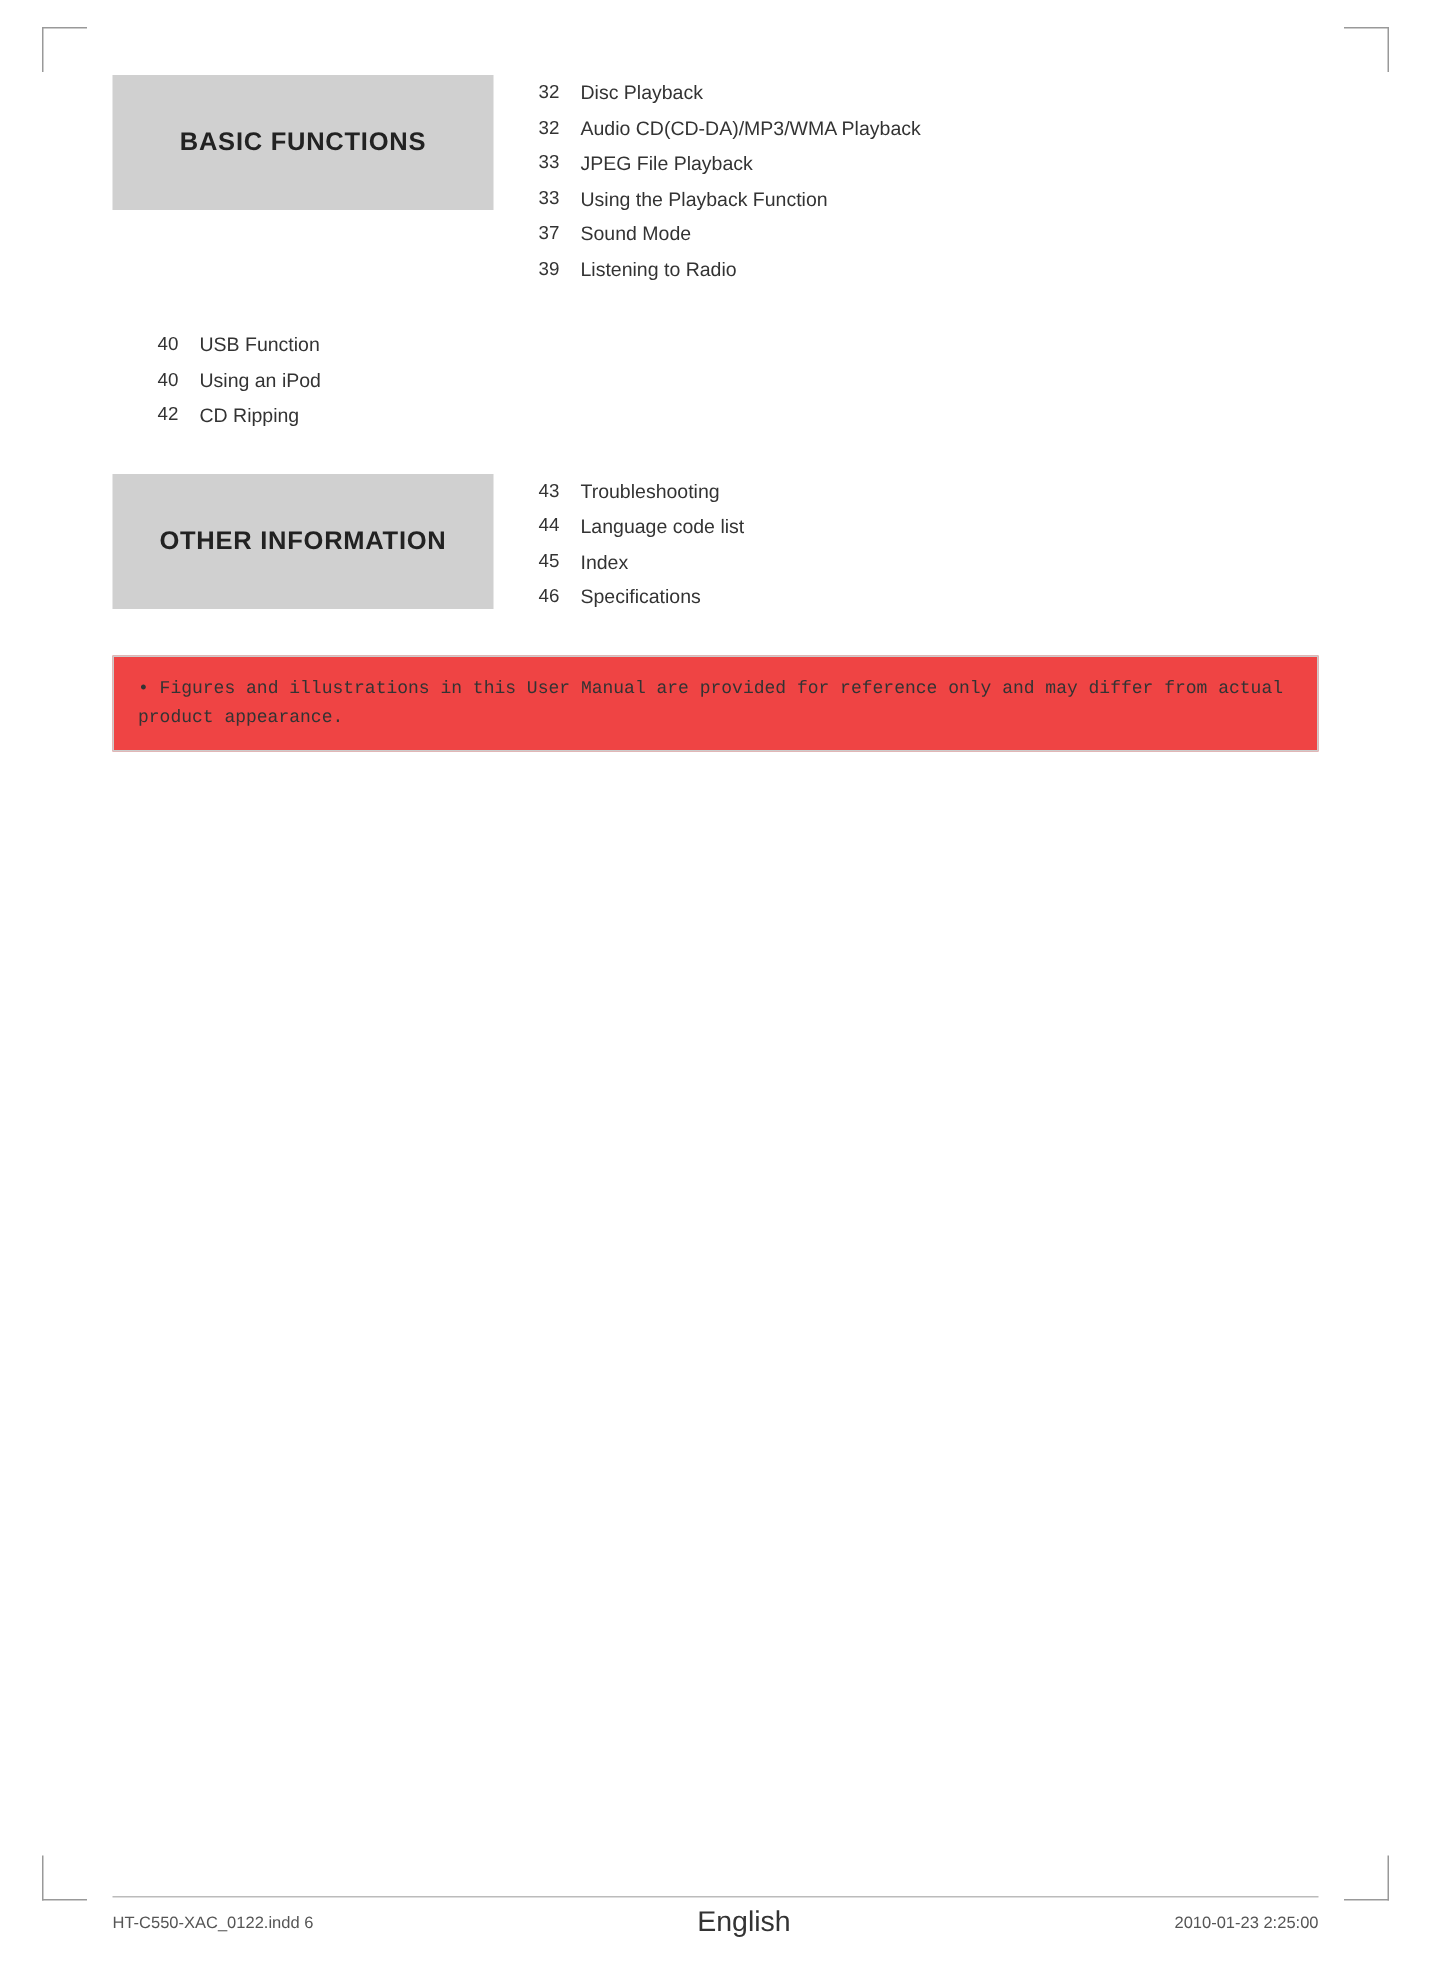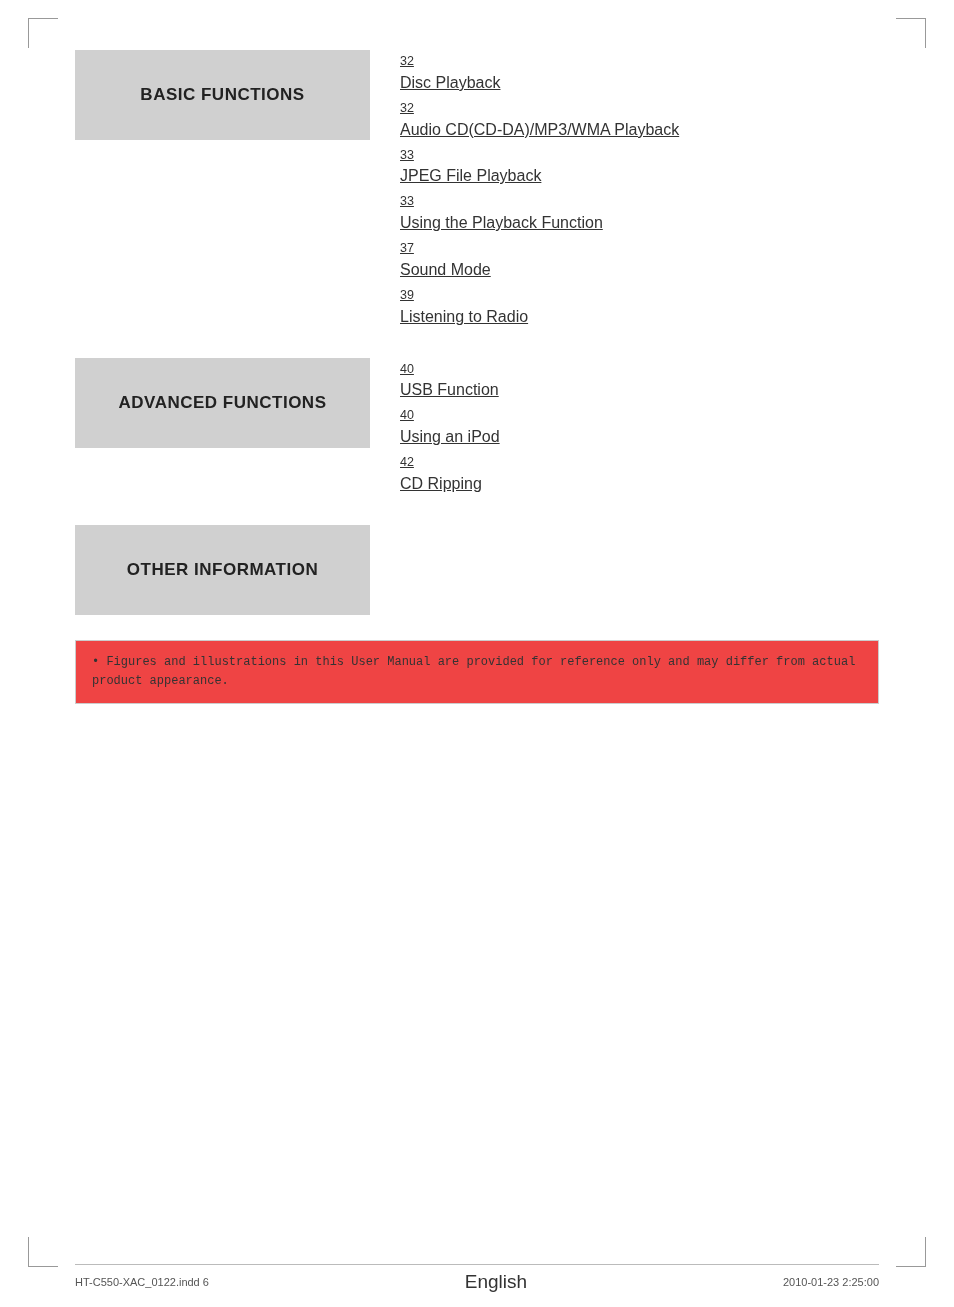--- a/index.html
+++ b/index.html
@@ -104,21 +104,21 @@
     
     .section-row {
       display: flex;
       flex-direction: row;
       margin-bottom: 25px;
       align-items: flex-start;
     }
 
     .section-label {
       background: #d0d0d0;
-      width: 295px;
+      width: 254px;
       min-height: 90px;
       display: flex;
       align-items: center;
       justify-content: center;
       flex-shrink: 0;
     }
 
     .section-label-text {
       font-size: 17px;
       font-weight: bold;
@@ -127,38 +127,37 @@
       letter-spacing: 0.5px;
     }
 
     .section-items {
       padding-left: 30px;
       padding-top: 2px;
     }
 
     .section-item {
       display: flex;
-      flex-direction: column;
+      flex-direction: row;
       font-size: 12.5px;
       color: #333;
       margin-bottom: 4px;
       line-height: 1.5;
-      text-decoration: underline;
     }
 
     .item-number {
       width: 28px;
       flex-shrink: 0;
       color: #333;
       font-size: 12.5px;
     }
 
     .item-text {
       color: #333;
-      font-size: 16px;
+      font-size: 13px;
     }
 
     
     .notice-box {
       border: 1px solid #ccc;
       padding: 12px 16px;
       margin-top: 20px;
       background: #ef4444;
       font-family: Liberation Mono, monospace;
     }
@@ -239,41 +238,56 @@
             <span class="item-number">37</span>
             <span class="item-text">Sound Mode</span>
           </div>
           <div class="section-item">
             <span class="item-number">39</span>
             <span class="item-text">Listening to Radio</span>
           </div>
         </div>
       </div>
       <div class="section-row">
-        <div class="section-label">
-          <span class="section-label-text">ADVANCED FUNCTIONS</span>
-        </div>
         <div class="section-items">
           <div class="section-item">
             <span class="item-number">40</span>
             <span class="item-text">USB Function</span>
           </div>
           <div class="section-item">
             <span class="item-number">40</span>
             <span class="item-text">Using an iPod</span>
           </div>
           <div class="section-item">
             <span class="item-number">42</span>
             <span class="item-text">CD Ripping</span>
           </div>
         </div>
       </div>
       <div class="section-row">
         <div class="section-label">
           <span class="section-label-text">OTHER INFORMATION</span>
+        </div>
+        <div class="section-items">
+          <div class="section-item">
+            <span class="item-number">43</span>
+            <span class="item-text">Troubleshooting</span>
+          </div>
+          <div class="section-item">
+            <span class="item-number">44</span>
+            <span class="item-text">Language code list</span>
+          </div>
+          <div class="section-item">
+            <span class="item-number">45</span>
+            <span class="item-text">Index</span>
+          </div>
+          <div class="section-item">
+            <span class="item-number">46</span>
+            <span class="item-text">Specifications</span>
+          </div>
         </div>
       </div>
     </div>
 
   <div class="notice-box">
     <p class="notice-text">
       <span>•</span>
       <span>Figures and illustrations in this User Manual are provided for reference only and may differ from actual product appearance.</span>
     </p>
   </div>

